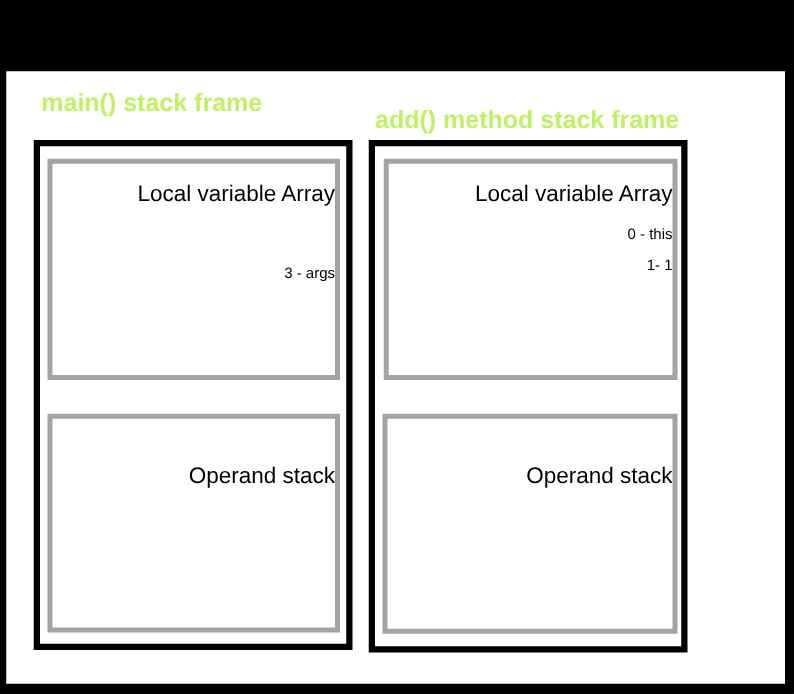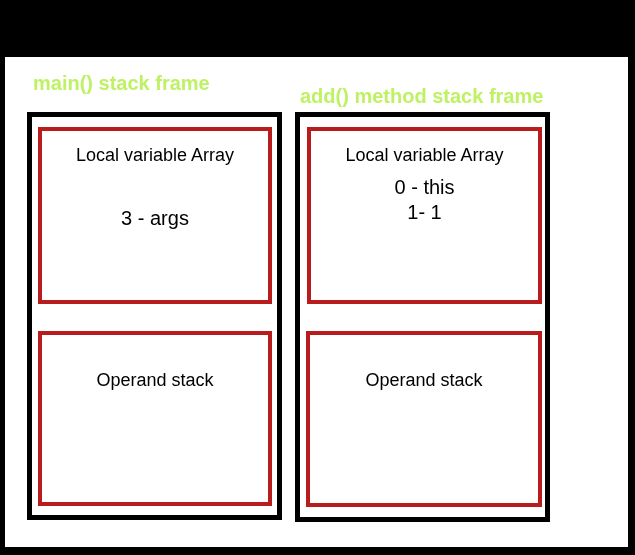--- a/index.html
+++ b/index.html
@@ -39,23 +39,23 @@
     box-sizing: border-box;
     border: 5px solid #000000;
     background: #ffffff;
   }
   .outer-frame.main-frame { left: 27px;  top: 112px; width: 255px; height: 408px; }
   .outer-frame.add-frame  { left: 295px; top: 112px; width: 255px; height: 410px; }
 
   .inner-box {
     position: absolute;
     box-sizing: border-box;
-    border: 4px solid #b91c1c;
+    border: 4px solid #a3a3a3;
     background: #ffffff;
-    text-align: center;
+    text-align: right;
     color: #000000;
     font-size: 18px;
   }
   
   .main-frame .local-box   { left: 6px; top: 10px;  width: 234px; height: 177px; }
   .main-frame .operand-box { left: 6px; top: 214px; width: 234px; height: 175px; }
   .add-frame  .local-box   { left: 7px; top: 10px;  width: 235px; height: 177px; }
   .add-frame  .operand-box { left: 6px; top: 214px; width: 236px; height: 176px; }
 
   .box-label {
@@ -63,21 +63,21 @@
     font-size: 18px;
     line-height: 22px;
     color: #000000;
   }
   .operand-box .box-label { margin-top: 34px; }
 
   .entries { margin-top: 0; }
   .main-frame .local-box .entries { margin-top: 40px; }
   .add-frame  .local-box .entries { margin-top: 9px; }
   .entry {
-    font-size: 20px;
+    font-size: 12px;
     line-height: 25px;
     color: #000000;
   }
 </style>
 </head>
 <body>
 
 <div class="canvas">
   <div class="panel"></div>
 

